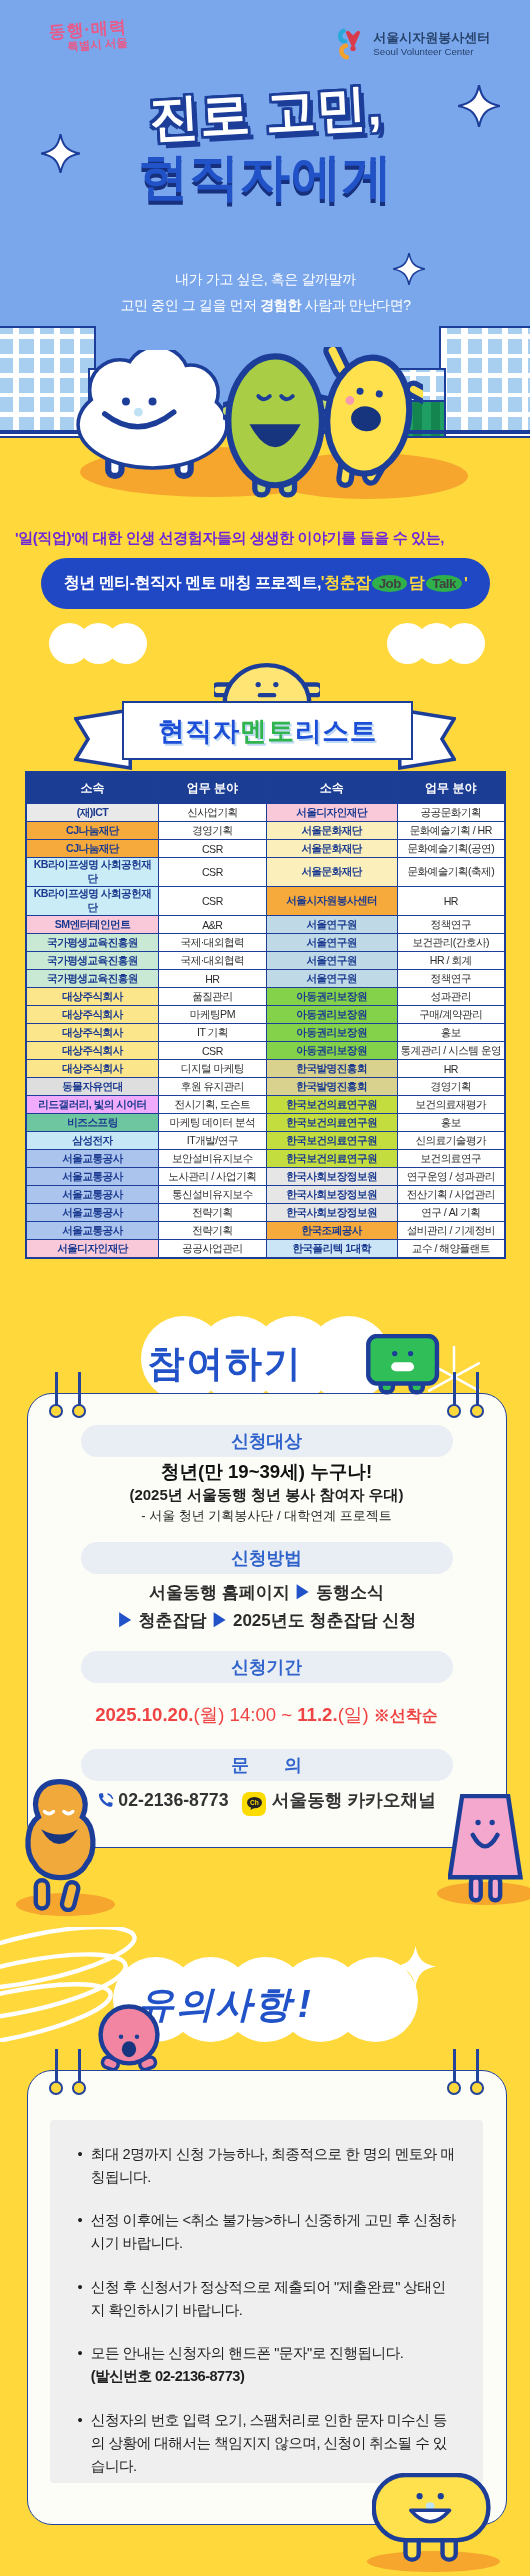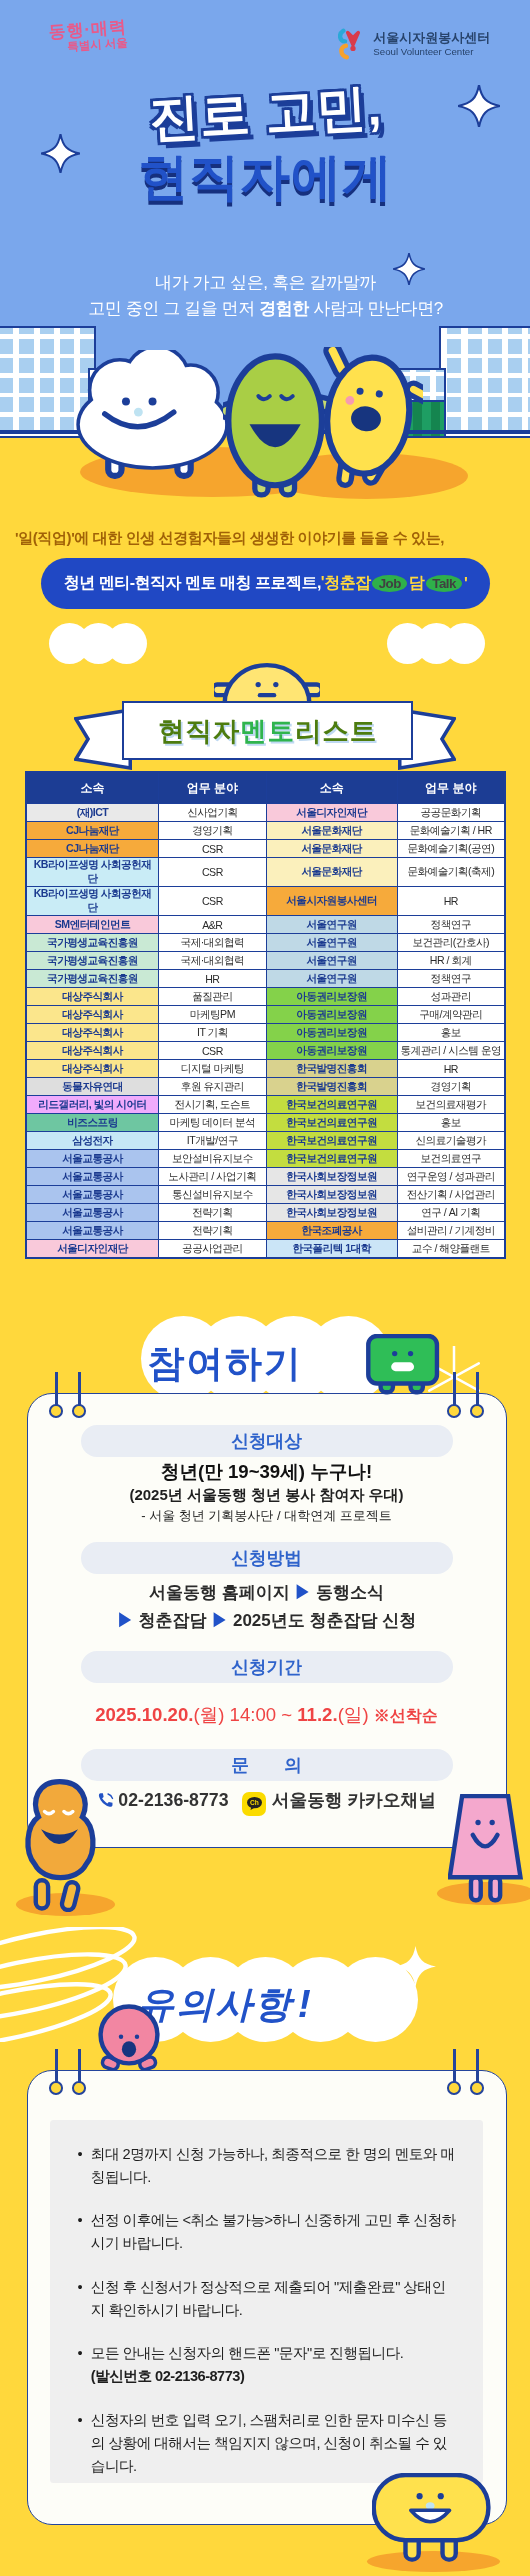--- a/index.html
+++ b/index.html
@@ -19,40 +19,40 @@
   .logo-left .l2{font-size:11.5px;font-weight:700;color:#E85A8A;text-align:right;}
   .logo-right{position:absolute;left:338px;top:26.5px;display:flex;align-items:center;gap:5.3px;}
   .logo-right .kr{font-size:13px;font-weight:800;color:#27436B;line-height:1.25;}
   .logo-right .en{font-size:9.7px;font-weight:400;color:#27436B;}
   .big-title{position:absolute;left:0;width:531px;text-align:center;font-weight:900;
     font-size:50px;letter-spacing:0.9px;}
   .t-outline{color:#fff;text-shadow:2.7px 0 #1C3E99,-2.7px 0 #1C3E99,0 2.7px #1C3E99,0 -2.7px #1C3E99,
     2.7px 2.7px #1C3E99,-2.7px -2.7px #1C3E99,2.7px -2.7px #1C3E99,-2.7px 2.7px #1C3E99,5.3px 6.2px 0 #1C3E99;}
   .t-blue{color:#2152C8;text-shadow:0 3.5px 0 #16307E;}
   .subtitle{position:absolute;left:0;width:531px;text-align:center;color:#fff;
-    font-size:17px;font-weight:500;letter-spacing:-0.4px;}
+    font-size:14px;font-weight:500;letter-spacing:-0.4px;}
   .subtitle b{font-weight:900;}
   .shadowblob{position:absolute;background:#F6A52D;border-radius:50%;}
   .char{position:absolute;}
   
   .intro-line{position:absolute;left:0;top:529px;width:459px;text-align:center;
-    color:#a16207;font-size:15px;font-weight:700;letter-spacing:-0.4px;}
+    color:#6d28d9;font-size:15px;font-weight:700;letter-spacing:-0.4px;}
   .intro-pill{position:absolute;left:41px;top:558px;width:449px;height:51px;background:#2048C4;
     border-radius:26px;display:flex;align-items:center;justify-content:center;white-space:nowrap;
     font-size:16px;font-weight:700;color:#fff;letter-spacing:-0.5px;}
   .intro-pill .yel{color:#FFD83C;}
   .intro-pill .oval{display:inline-block;background:#2FB04A;color:#404040;border-radius:50%;
     padding:0.9px 6.2px;font-size:13.3px;font-weight:900;margin:0 1.8px;}
   .cloud-dots{position:absolute;top:623px;display:flex;}
   .cloud-dots .cd{width:41px;height:41px;border-radius:50%;background:#fff;margin-right:-12.4px;}
   
   .ribbon-center{position:absolute;left:122px;top:701px;width:287px;height:55px;background:#fff;
     border:2.7px solid #1C3E99;z-index:2;display:flex;align-items:center;justify-content:center;
     font-size:26.5px;font-weight:900;letter-spacing:0.9px;}
-  .ribbon-center .blue{color:#4d7c0f;text-shadow:1.8px 1.8px 0 #BFD9F2;}
+  .ribbon-center .blue{color:#1d4ed8;text-shadow:1.8px 1.8px 0 #BFD9F2;}
   .ribbon-center .green{color:#2FB44E;text-shadow:1.8px 1.8px 0 #BFD9F2;}
   .ribbon-tail{position:absolute;z-index:1;}
   
   .mentor-table{position:absolute;left:25px;top:771px;width:481px;border-collapse:collapse;
     border:2.7px solid #1C3E99;background:#fff;}
   .mentor-table th{background:#1C3D94;color:#fff;font-size:12px;font-weight:700;
     height:28px;border:1.8px solid #1C3E99;}
   .mentor-table td{border:1.8px solid #1C3E99;height:17px;text-align:center;font-size:10.6px;
     padding:0 1.8px;letter-spacing:-0.5px;}
   .mentor-table td.org{font-weight:800;color:#1B3A8F;width:133px;}

